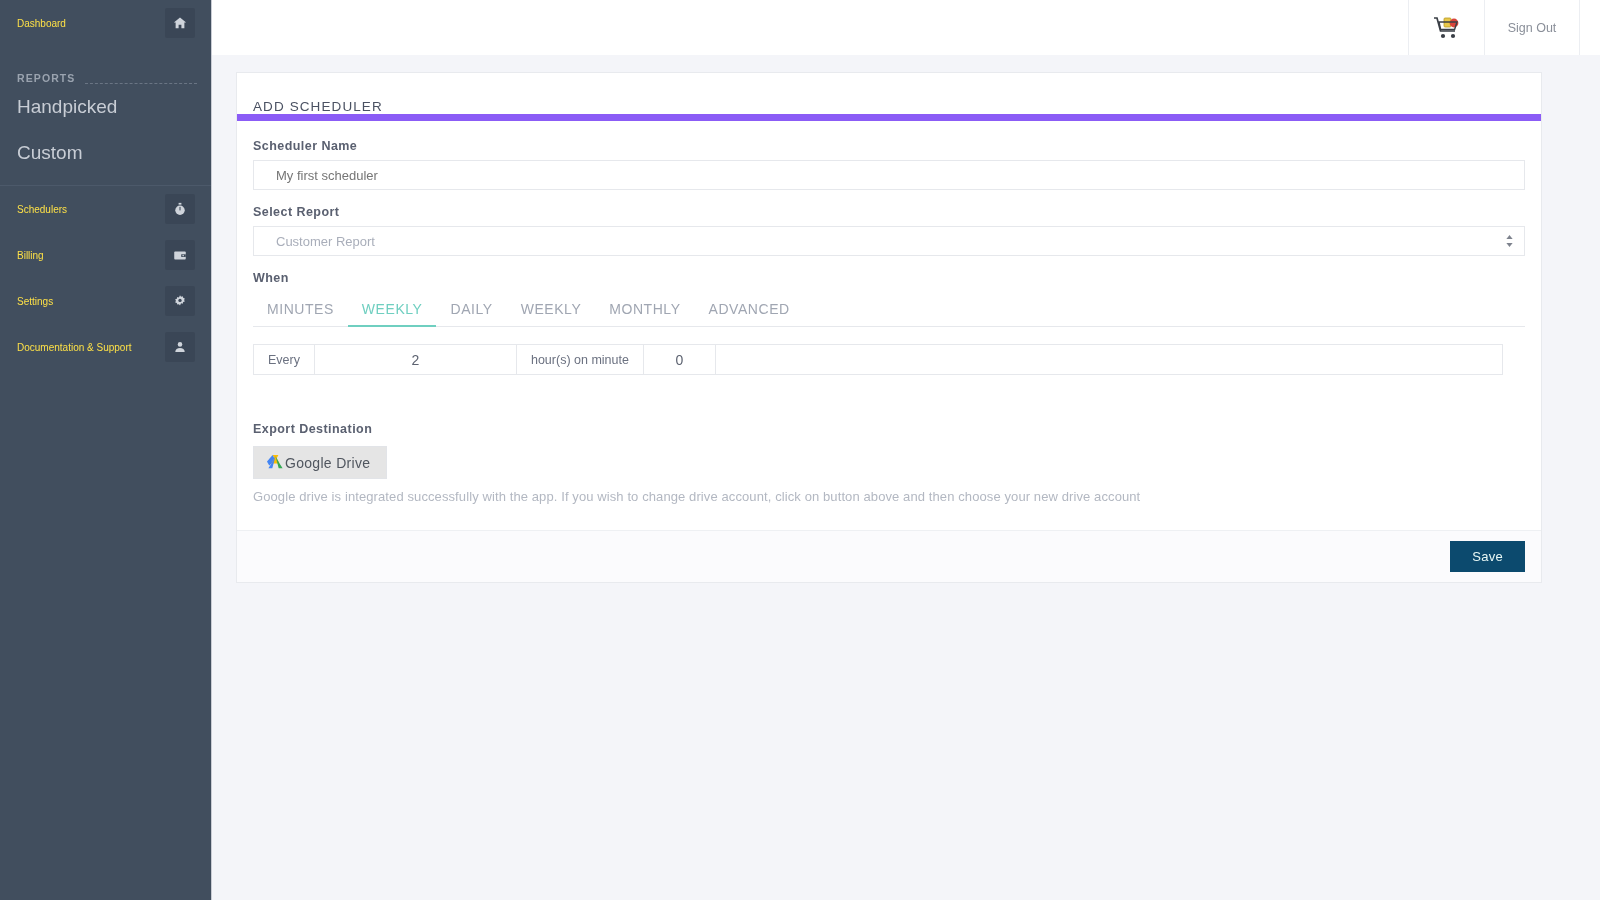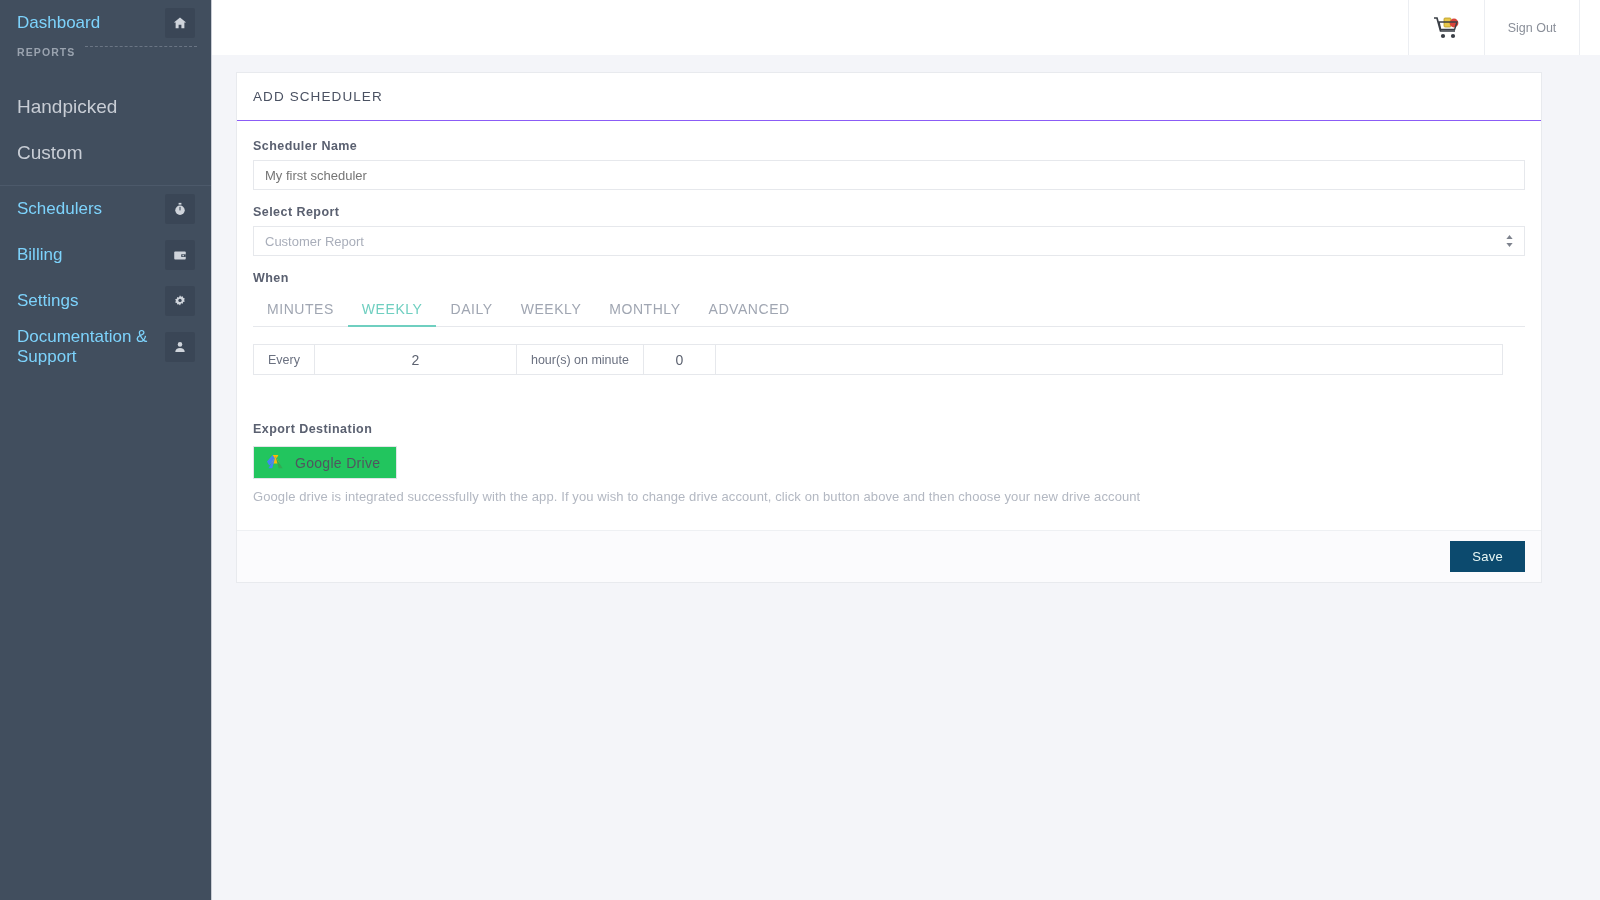--- a/index.html
+++ b/index.html
@@ -28,34 +28,34 @@
   }
   .brand-dot {
     width: 9px; height: 9px; border-radius: 50%;
     background: #ffffff; flex: none;
   }
   .brand-logo { width: 26px; height: 26px; flex: none; }
 
   .side-item {
     height: 46px; display: flex; align-items: center;
     padding: 0 0 0 17px;
-    color: #7dd3fc; font-size: 17px;
+    color: #fde047; font-size: 10px;
     position: relative;
   }
   .side-item .lbl { flex: 1; }
   .side-icon {
     width: 30px; height: 30px; margin-right: 16px;
     background: #3a4656; border-radius: 2px;
     display: flex; align-items: center; justify-content: center;
     flex: none;
   }
   .side-icon svg { width: 14px; height: 14px; fill: #cfd4db; }
 
   .side-group-head {
-    height: 38px; display: flex; align-items: flex-start;
+    height: 38px; display: flex; align-items: flex-end;
     padding: 0 14px 0 17px; gap: 10px;
   }
   .side-group-head .gtext {
     color: #9aa3af; font-size: 10.5px; letter-spacing: 1.1px;
     font-weight: bold;
   }
   .side-group-head .gline {
     flex: 1; border-top: 1px dashed #6a7584; height: 0;
   }
   .side-divider { height: 1px; background: #4c596a; margin: 9px 0 0 0; }
@@ -82,37 +82,37 @@
   #cart-icon { width: 30px; height: 28px; }
 
   
   #main { position: absolute; left: 212px; top: 55px; width: 1388px; height: 845px; }
   #card {
     position: absolute; left: 24px; top: 17px;
     width: 1306px; background: #ffffff;
     border: 1px solid #e8eaee;
   }
   #card-header {
-    height: 48px; display: flex; align-items: center;
-    padding: 0 16px; border-bottom: 1px solid #8b5cf6;
+    height: 48px; display: flex; align-items: flex-end;
+    padding: 0 16px; border-bottom: 7px solid #8b5cf6;
   }
   #card-title {
     color: #4a5162; font-size: 13.5px; letter-spacing: 1.1px;
   }
   #card-body { padding: 18px 16px 8px 16px; }
 
   .field-label {
     color: #5a6070; font-size: 12.5px; letter-spacing: .45px;
     margin-bottom: 7px; font-weight: bold;
   }
   .ctl {
     width: 100%; height: 30px;
     border: 1px solid #e6e8ec; background: #fff;
     color: #a9aeba; font-size: 13px;
-    padding: 0 11px;
+    padding: 0 22px;
     font-family: "Liberation Sans", sans-serif;
     display: flex; align-items: center;
   }
   .field-block { margin-bottom: 15px; }
 
   #select-wrap { position: relative; text-align: center; }
   #select-arrow {
     position: absolute; right: 11px; top: 50%;
     transform: translateY(-50%);
     width: 9px; height: 14px;
@@ -150,22 +150,22 @@
     background: #fff; outline: none;
     font-family: "Liberation Sans", sans-serif;
   }
   #freq-hours { width: 202px; }
   #freq-minute { width: 72px; }
   #freq-tail { flex: 1; }
 
   
   #export-block { margin-top: 47px; }
   #gdrive-btn {
-    display: inline-flex; align-items: center; gap: 10px;
-    background: #22c55e; border: 1px solid #e2e4e8;
+    display: inline-flex; align-items: center; 
+    background: #e5e5e5; border: 1px solid #e2e4e8;
     padding: 7px 16px 7px 12px; margin-top: 3px;
   }
   #gdrive-label { color: #50565f; font-size: 14px; letter-spacing: .3px; }
   #gdrive-icon { width: 19px; height: 17px; }
   #gdrive-note {
     margin-top: 10px; color: #b3b8c2; font-size: 13px;
     letter-spacing: .1px;
   }
 
   

